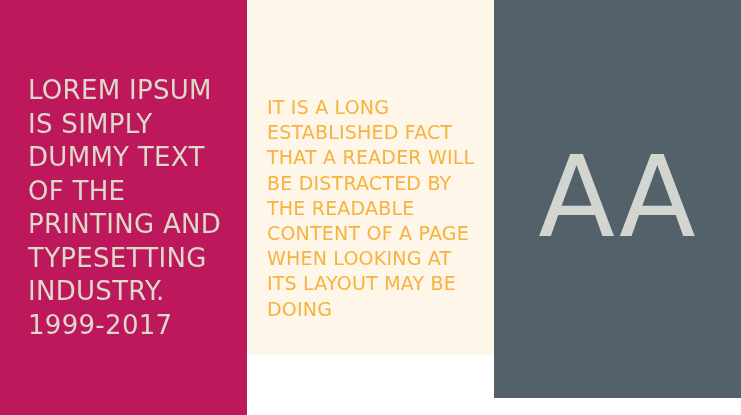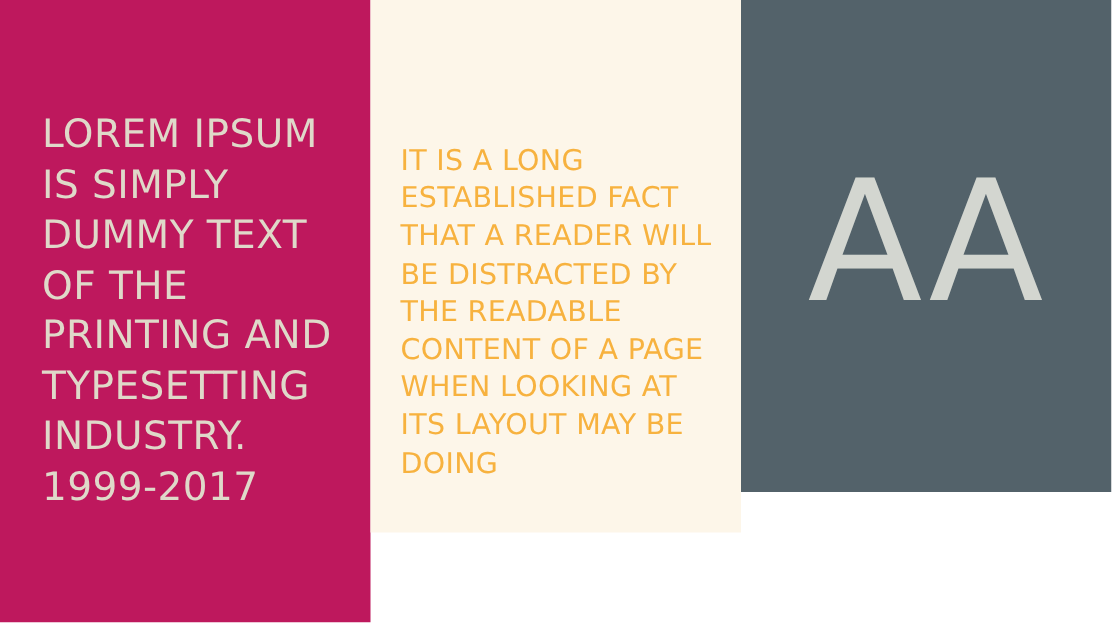--- a/index.html
+++ b/index.html
@@ -71,21 +71,21 @@
     font-weight: 400;
     letter-spacing: 0.2px;
     text-transform: uppercase;
     white-space: pre-line;
     -webkit-font-smoothing: antialiased;
   }
 
   
   .panel-dark {
     width: 247px;
-    height: 328px;
+    height: 398px;
     flex: 1 1 247px;
     background: #53626a;
     position: relative;
     box-sizing: border-box;
     display: flex;
     align-items: center;
     justify-content: center;
   }
 
   .dark-glyphs {

